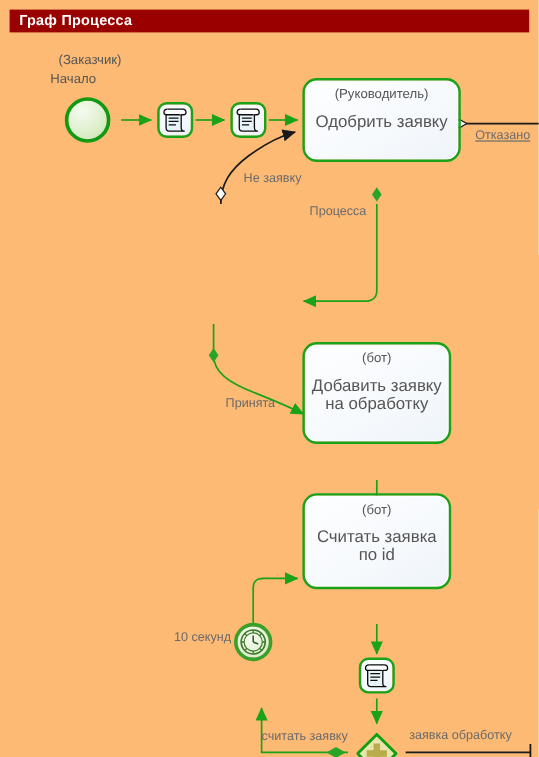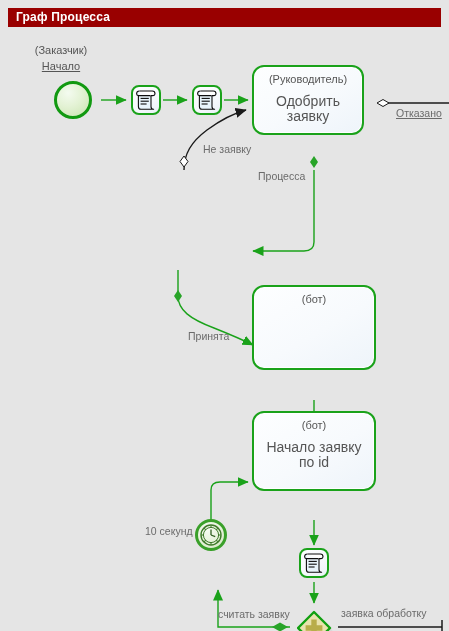--- a/index.html
+++ b/index.html
@@ -7,21 +7,21 @@
     margin: 0; padding: 0;
     width: 449px; height: 631px;
     background: #ffffff;
     font-family: "Liberation Sans", sans-serif;
     overflow: hidden;
   }
   #app {
     position: relative;
     width: 449px;
     height: 631px;
-    background: #e5e5e5;
+    background: #fdba74;
   }
   #title-bar {
     position: absolute;
     left: 8px; top: 8px;
     width: 433px; height: 19px;
     background: #990000;
     color: #ffffff;
     font-size: 12px;
     font-weight: bold;
     line-height: 19px;
@@ -168,22 +168,22 @@
 
       <path d="M290,597 L218,597 L218,560" stroke="#1aa21a" stroke-width="1.4" fill="none" marker-end="url(#arrG)"></path>
       <path d="M288,597 L280,592.5 L272,597 L280,601.5 z" fill="#28a428"></path>
 
       <path d="M211,521 L211,460 C211,454 214,452 220,452 L248,452" stroke="#1aa21a" stroke-width="1.4" fill="none" marker-end="url(#arrG)"></path>
 
       <path d="M338,597 L442,597" stroke="#1a1a1a" stroke-width="1.5" fill="none"></path>
       <path d="M442,590 L442,604" stroke="#1a1a1a" stroke-width="1.5" fill="none"></path>
     </svg>
 
-    <div class="node-caption" style="left:20px; top:14px; width:82px;">(Заказчик)</div>
-    <div class="node-caption" style="left:20px; top:30px; width:82px;text-decoration:underline;">Начало</div>
+    <div class="node-caption" style="left:34px; top:14px; width:82px;">(Заказчик)</div>
+    <div class="node-caption" style="left:20px; top:30px; width:82px;">Начало</div>
 
     <div class="start-circle" style="left:54px; top:51px;"></div>
 
     <div class="script-task" style="left:131px; top:55px;">
       <svg width="26" height="26" viewBox="0 0 26 26" style="position:absolute;left:0px;top:0px;">
         <path d="M6.5,4 C4.6,4 3.6,5.4 3.6,6.8 C3.6,8.1 4.6,8.6 5.6,8.6 L18,8.6 L18,19.4 C18,21 19.2,22.2 20.6,22.2 L8,22.2 C6.5,22.2 5.4,21 5.4,19.4 L5.4,8.6" fill="#e8f4fb" stroke="#0d0d0d" stroke-width="1.1" stroke-linejoin="round"></path>
         <path d="M6.6,4 L19.3,4 C21,4 22,5.3 22,6.8 C22,8.1 21,8.6 20,8.6 L18,8.6" fill="#ffffff" stroke="#0d0d0d" stroke-width="1.1" stroke-linejoin="round"></path>
         <line x1="7.6" y1="11.4" x2="15.8" y2="11.4" stroke="#0d0d0d" stroke-width="1.1"></line>
         <line x1="7.6" y1="14.2" x2="15.8" y2="14.2" stroke="#0d0d0d" stroke-width="1.1"></line>
         <line x1="7.6" y1="17" x2="13.6" y2="17" stroke="#0d0d0d" stroke-width="1.1"></line>
@@ -193,41 +193,42 @@
     <div class="script-task" style="left:192px; top:55px;">
       <svg width="26" height="26" viewBox="0 0 26 26" style="position:absolute;left:0px;top:0px;">
         <path d="M6.5,4 C4.6,4 3.6,5.4 3.6,6.8 C3.6,8.1 4.6,8.6 5.6,8.6 L18,8.6 L18,19.4 C18,21 19.2,22.2 20.6,22.2 L8,22.2 C6.5,22.2 5.4,21 5.4,19.4 L5.4,8.6" fill="#e8f4fb" stroke="#0d0d0d" stroke-width="1.1" stroke-linejoin="round"></path>
         <path d="M6.6,4 L19.3,4 C21,4 22,5.3 22,6.8 C22,8.1 21,8.6 20,8.6 L18,8.6" fill="#ffffff" stroke="#0d0d0d" stroke-width="1.1" stroke-linejoin="round"></path>
         <line x1="7.6" y1="11.4" x2="15.8" y2="11.4" stroke="#0d0d0d" stroke-width="1.1"></line>
         <line x1="7.6" y1="14.2" x2="15.8" y2="14.2" stroke="#0d0d0d" stroke-width="1.1"></line>
         <line x1="7.6" y1="17" x2="13.6" y2="17" stroke="#0d0d0d" stroke-width="1.1"></line>
       </svg>
     </div>
 
-    <div class="task" style="left:252px; top:35px; width:112px; height:70px;">
+    <div class="task" style="left:252px; top:35px; width:132px; height:70px;">
       <div class="role">(Руководитель)</div>
       <div class="body">Одобрить заявку</div>
     </div>
 
     <div class="edge-label" style="left:396px; top:77px;text-decoration:underline;">Отказано</div>
 
     <div class="edge-label" style="left:203px; top:113px;">Не заявку</div>
 
 
     <div class="edge-label" style="left:258px; top:140px;">Процесса</div>
 
     <div class="edge-label" style="left:188px; top:300px;">Принята</div>
 
     <div class="task" style="left:252px; top:255px; width:124px; height:85px;">
       <div class="role">(бот)</div>
+      <div class="body">Добавить заявку на обработку</div>
     </div>
 
     <div class="task" style="left:252px; top:381px; width:124px; height:80px;">
       <div class="role">(бот)</div>
-      <div class="body">Начало заявку по id</div>
+      <div class="body">Считать заявка по id</div>
     </div>
 
     <div class="edge-label" style="left:145px; top:495px;">10 секунд</div>
 
     <div class="timer-event" style="left:195px; top:489px;">
       <svg width="26" height="26" viewBox="0 0 26 26" style="position:absolute;left:0px;top:0px;">
         <circle cx="13" cy="13" r="10" fill="none" stroke="#3f7a2a" stroke-width="1.4"></circle>
         <circle cx="13" cy="13" r="7.6" fill="none" stroke="#3f7a2a" stroke-width="1"></circle>
         <g stroke="#3f7a2a" stroke-width="1.1">
           <line x1="13" y1="3.2" x2="13" y2="5.6"></line>

